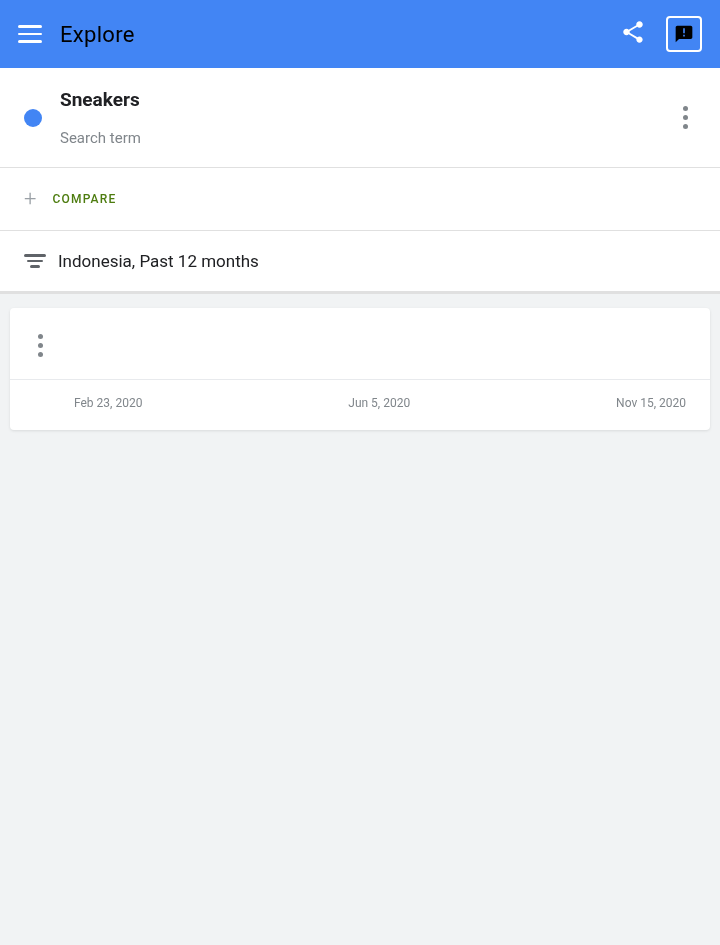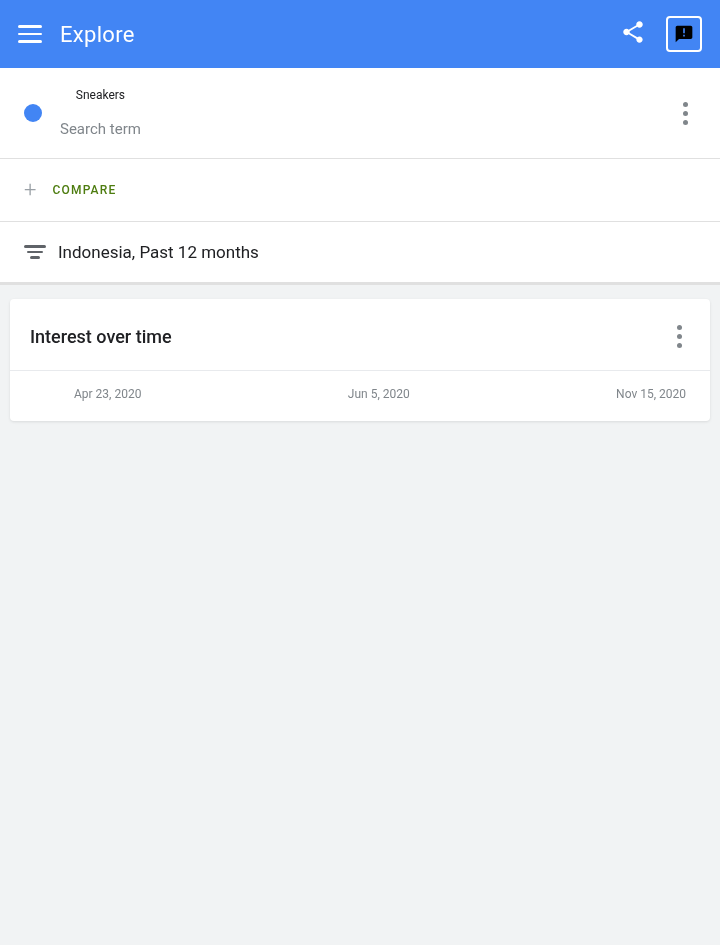--- a/index.html
+++ b/index.html
@@ -32,21 +32,21 @@
       cursor: pointer;
     }
     .hamburger-icon span {
       display: block;
       width: 24px;
       height: 2.5px;
       background: white;
       border-radius: 2px;
     }
     .app-bar-title {
-      color: #ffffff;
+      color: #000000;
       font-size: 22px;
       font-weight: 400;
       letter-spacing: 0.3px;
     }
     .app-bar-actions {
       display: flex;
       align-items: center;
       gap: 20px;
     }
     .share-icon svg, .feedback-icon svg {
@@ -82,24 +82,23 @@
       height: 18px;
       border-radius: 50%;
       background: #4285f4;
       flex-shrink: 0;
     }
     .search-term-info {
       display: flex;
       flex-direction: column;
     }
     .search-term-name {
-      font-size: 12px;
-      font-weight: 400;
+      font-size: 19px;
+      font-weight: 700;
       color: #202124;
-      text-align: center;
     }
     .search-term-label {
       font-size: 15px;
       color: #80868b;
       margin-top: 18px;
     }
     .three-dots {
       display: flex;
       flex-direction: column;
       gap: 4px;
@@ -262,27 +261,26 @@
   <div class="filter-icon">
     <span></span>
       <span></span>
       <span></span>
   </div>
   <span class="filter-text">Indonesia, Past 12 months</span>
 </div>
 
 <div class="chart-card">
   <div class="chart-header">
-    <span class="chart-title">Interest over time</span>
     <div class="three-dots">
       <span></span>
         <span></span>
         <span></span>
     </div>
   </div>
   <div class="chart-body">
     <div class="x-axis-labels">
-      <span class="x-axis-label">Apr 23, 2020</span>
+      <span class="x-axis-label">Feb 23, 2020</span>
       <span class="x-axis-label">Jun 5, 2020</span>
       <span class="x-axis-label">Nov 15, 2020</span>
     </div>
   </div>
 </div>
 
 </body></html>

